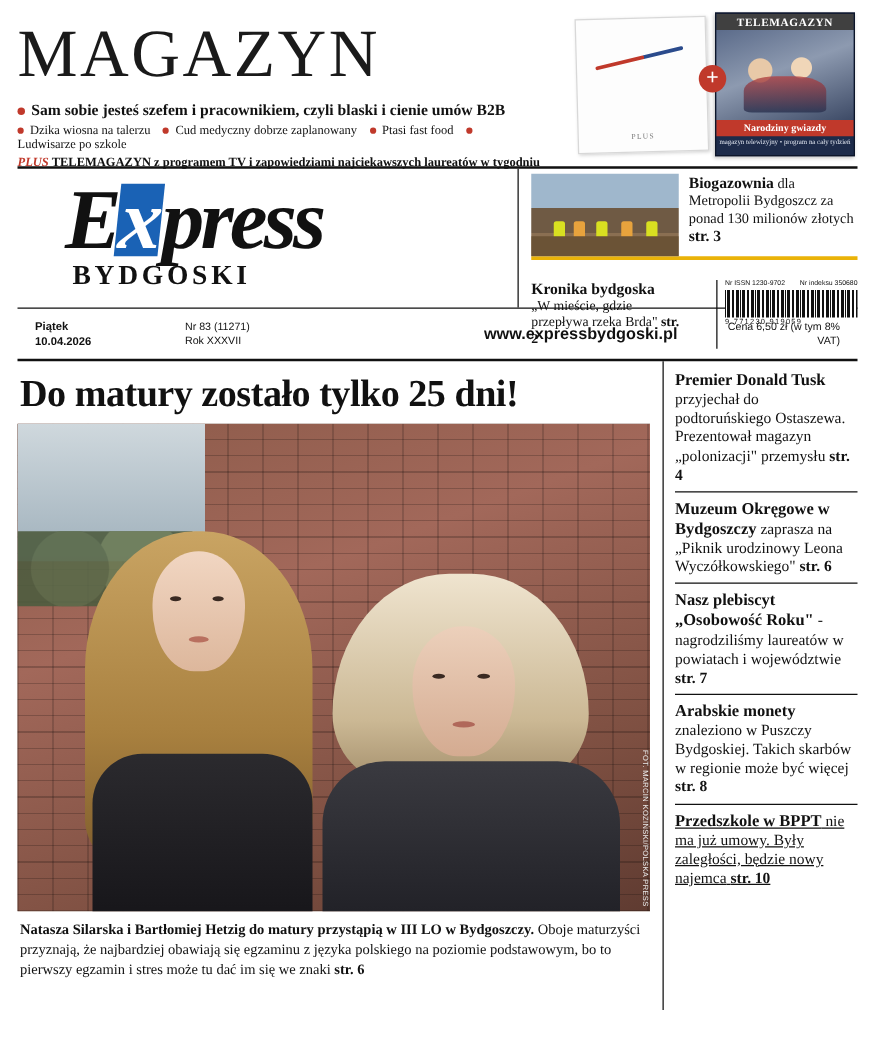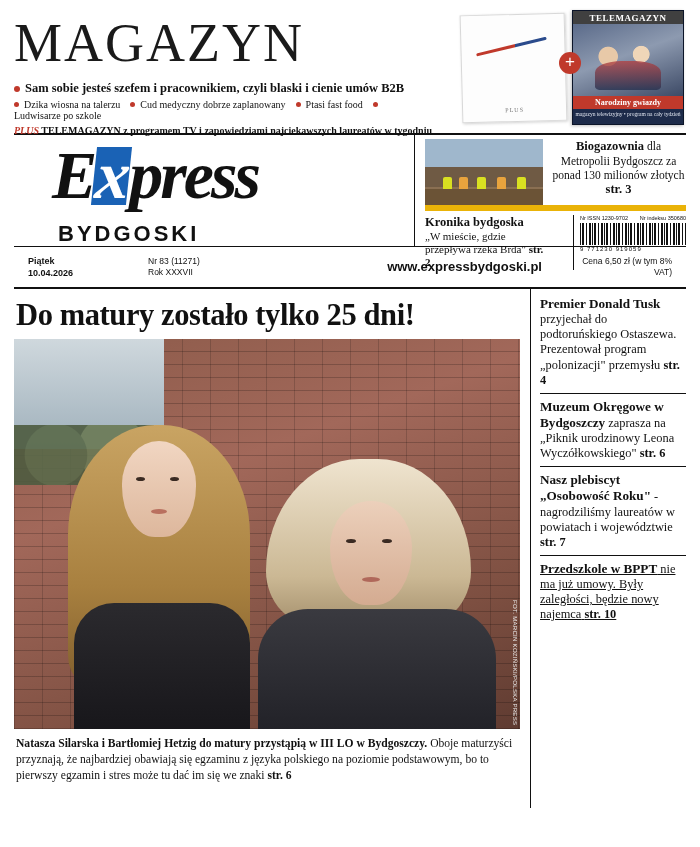--- a/index.html
+++ b/index.html
@@ -200,23 +200,23 @@
   }
   .logo-x {
     color: #ffffff;
     background: #1a62b5;
     padding: 0 2px;
     font-style: italic;
     display: inline-block;
     transform: skewX(-6deg);
   }
   .logo-bydgoski {
-    margin-top: 16px;
+    margin-top: 2px;
     margin-left: 6px;
-    font-family: Liberation Sans, sans-serif;
+    font-family: Liberation Serif, serif;
     font-weight: bold;
     font-size: 22px;
     letter-spacing: 3px;
     color: #111;
   }
   .masthead-right {
     flex: 1;
     border-left: 1px solid #111;
     padding-left: 10px;
     display: flex;
@@ -252,27 +252,26 @@
     content: "";
     position: absolute;
     left: 0; bottom: 0;
     width: 100%; height: 16px;
     background: #6b5336;
   }
   .mh-text {
     font-family: "Liberation Serif", serif;
     font-size: 11.5px;
     line-height: 1.22;
-    text-align: center;
   }
   .mh-text b { font-size: 12.5px; }
   .mh-bottom {
-    border-top: 6px solid #eab308;
-    display: flex;
-    padding-top: 4px;
+    border-top: 3px solid #eab308;
+    display: flex;
+    padding-top: 16px;
     gap: 24px;
     flex: 1;
   }
   .kronika {
     width: 124px;
     font-family: "Liberation Serif", serif;
     font-size: 11px;
     line-height: 1.2;
   }
   .kronika .k-title { font-weight: bold; font-size: 12.5px; display: block; }
@@ -587,26 +586,29 @@
         <div class="photo-credit">FOT. MARCIN KOZIŃSKI/POLSKA PRESS</div>
       </div>
 
       <div class="caption">
         <b>Natasza Silarska i Bartłomiej Hetzig do matury przystąpią w III LO w Bydgoszczy.</b><span> Oboje maturzyści przyznają, że najbardziej obawiają się egzaminu z języka polskiego na poziomie podstawowym, bo to pierwszy egzamin i stres może tu dać im się we znaki</span> <b>str. 6</b>
       </div>
     </div>
 
     <div class="rail">
       <div class="rail-item">
-        <b>Premier Donald Tusk</b><span> przyjechał do podtoruńskiego Ostaszewa. Prezentował program „polonizacji" przemysłu</span> <span class="pg">str. 4</span>
+        <b>Premier Donald Tusk</b><span> przyjechał do podtoruńskiego Ostaszewa. Prezentował magazyn „polonizacji" przemysłu</span> <span class="pg">str. 4</span>
       </div>
       <div class="rail-item">
         <b>Muzeum Okręgowe w Bydgoszczy</b><span> zaprasza na „Piknik urodzinowy Leona Wyczółkowskiego"</span> <span class="pg">str. 6</span>
       </div>
       <div class="rail-item">
         <b>Nasz plebiscyt „Osobowość Roku"</b><span> - nagrodziliśmy laureatów w powiatach i województwie</span> <span class="pg">str. 7</span>
       </div>
       <div class="rail-item">
+        <b>Arabskie monety</b><span> znaleziono w Puszczy Bydgoskiej. Takich skarbów w regionie może być więcej</span> <span class="pg">str. 8</span>
+      </div>
+      <div class="rail-item">
         <b>Przedszkole w BPPT</b><span> nie ma już umowy. Były zaległości, będzie nowy najemca</span> <span class="pg">str. 10</span>
       </div>
     </div>
   </div>
 </div>
 
 </body></html>

